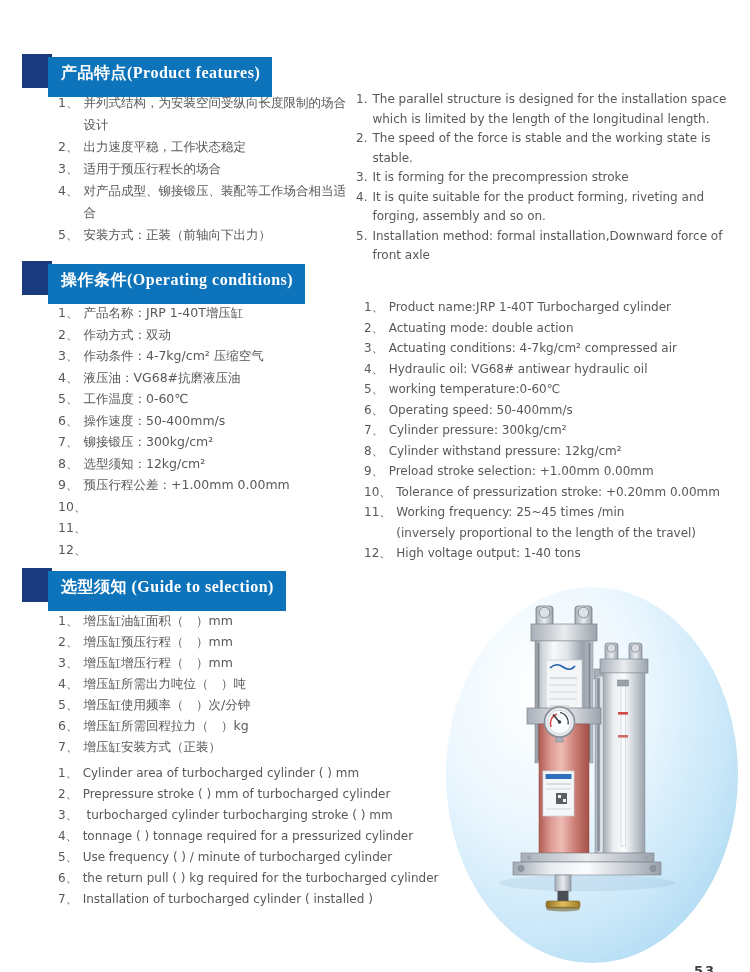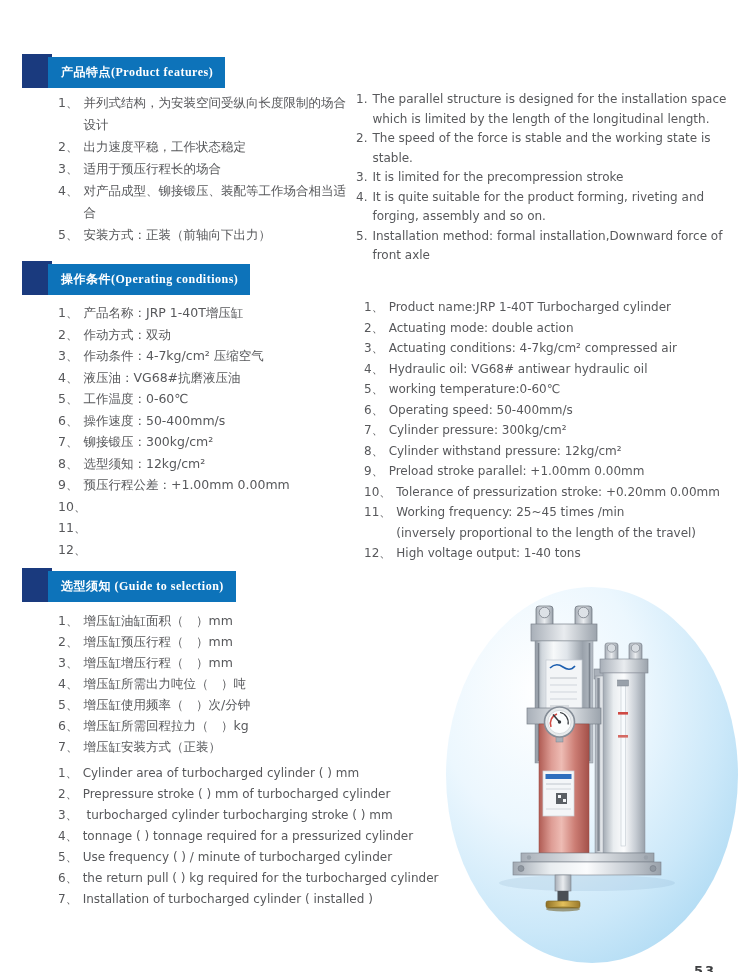--- a/index.html
+++ b/index.html
@@ -16,24 +16,24 @@
   }
   .page{position:absolute;inset:0;}
 
   
   .sec-header{position:absolute;left:22px;height:33px;}
   .sec-header .sq{
     position:absolute;left:0;top:-3px;width:30px;height:34px;
     background:var(--navy);display:block;
   }
   .sec-header .bar{
-    position:absolute;left:26px;top:0;height:31px;line-height:31px;
+    position:absolute;left:26px;top:0;height:40px;line-height:31px;
     background:var(--accent);color:#ffffff;white-space:nowrap;
     font-family:"Liberation Serif","DejaVu Serif",serif;
-    font-weight:bold;font-size:12px;letter-spacing:.5px;
+    font-weight:bold;font-size:16px;letter-spacing:.5px;
     padding:0 12px 0 13px;display:block;
   }
 
   
   .col{position:absolute;color:var(--text);}
   .col .li{display:flex;align-items:flex-start;}
   .col .num{flex:0 0 auto;white-space:pre;margin-right:5px;}
   .col .txt{flex:1 1 auto;white-space:pre-wrap;}
   .zh{font-size:12.5px;}
   .en{font-size:12px;}
@@ -93,21 +93,21 @@
         <span class="txt">The parallel structure is designed for the installation space
 which is limited by the length of the longitudinal length.</span>
       </div>
       <div class="li">
         <span class="num">2.</span>
         <span class="txt">The speed of the force is stable and the working state is
 stable.</span>
       </div>
       <div class="li">
         <span class="num">3.</span>
-        <span class="txt">It is limited for the precompression stroke</span>
+        <span class="txt">It is forming for the precompression stroke</span>
       </div>
       <div class="li">
         <span class="num">4.</span>
         <span class="txt">It is quite suitable for the product forming, riveting and
 forging, assembly and so on.</span>
       </div>
       <div class="li">
         <span class="num">5.</span>
         <span class="txt">Installation method: formal installation,Downward force of
 front axle</span>
@@ -193,21 +193,21 @@
       <div class="li">
         <span class="num">7、</span>
         <span class="txt">Cylinder pressure: 300kg/cm²</span>
       </div>
       <div class="li">
         <span class="num">8、</span>
         <span class="txt">Cylinder withstand pressure: 12kg/cm²</span>
       </div>
       <div class="li">
         <span class="num">9、</span>
-        <span class="txt">Preload stroke parallel: +1.00mm 0.00mm</span>
+        <span class="txt">Preload stroke selection: +1.00mm 0.00mm</span>
       </div>
       <div class="li">
         <span class="num">10、</span>
         <span class="txt">Tolerance of pressurization stroke: +0.20mm 0.00mm</span>
       </div>
       <div class="li">
         <span class="num">11、</span>
         <span class="txt">Working frequency: 25~45 times /min
 (inversely proportional to the length of the travel)</span>
       </div>

